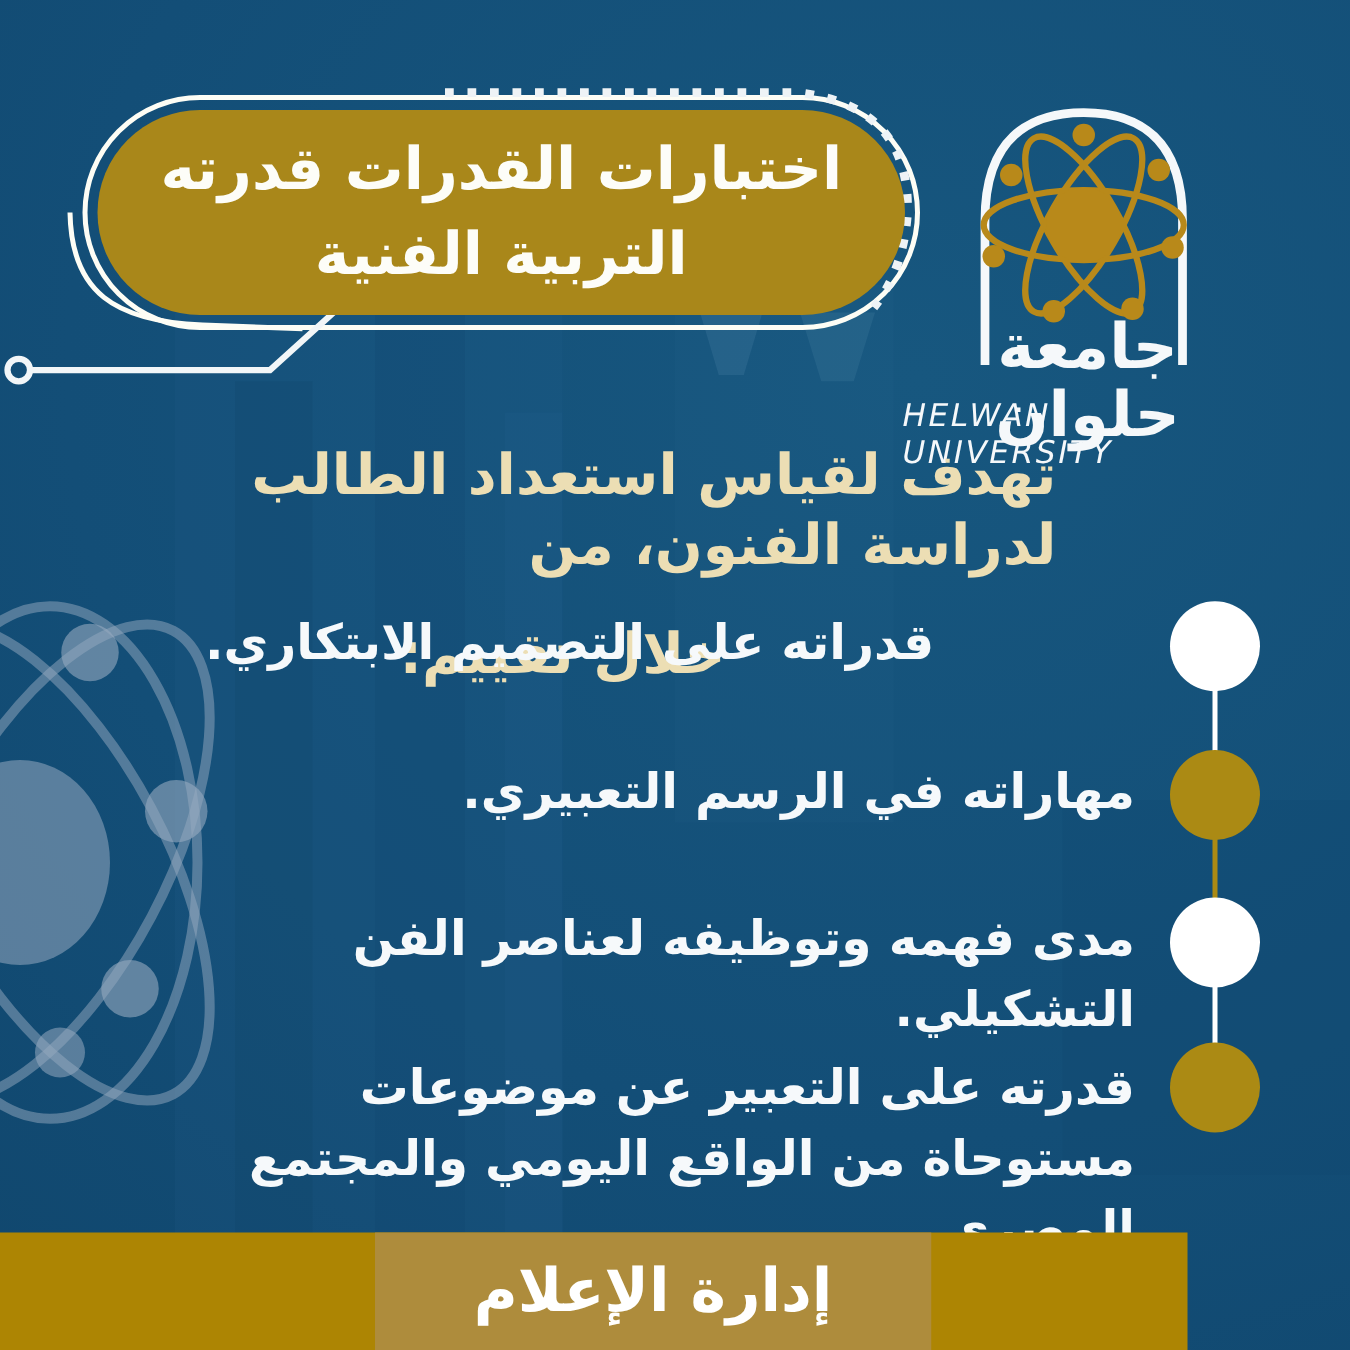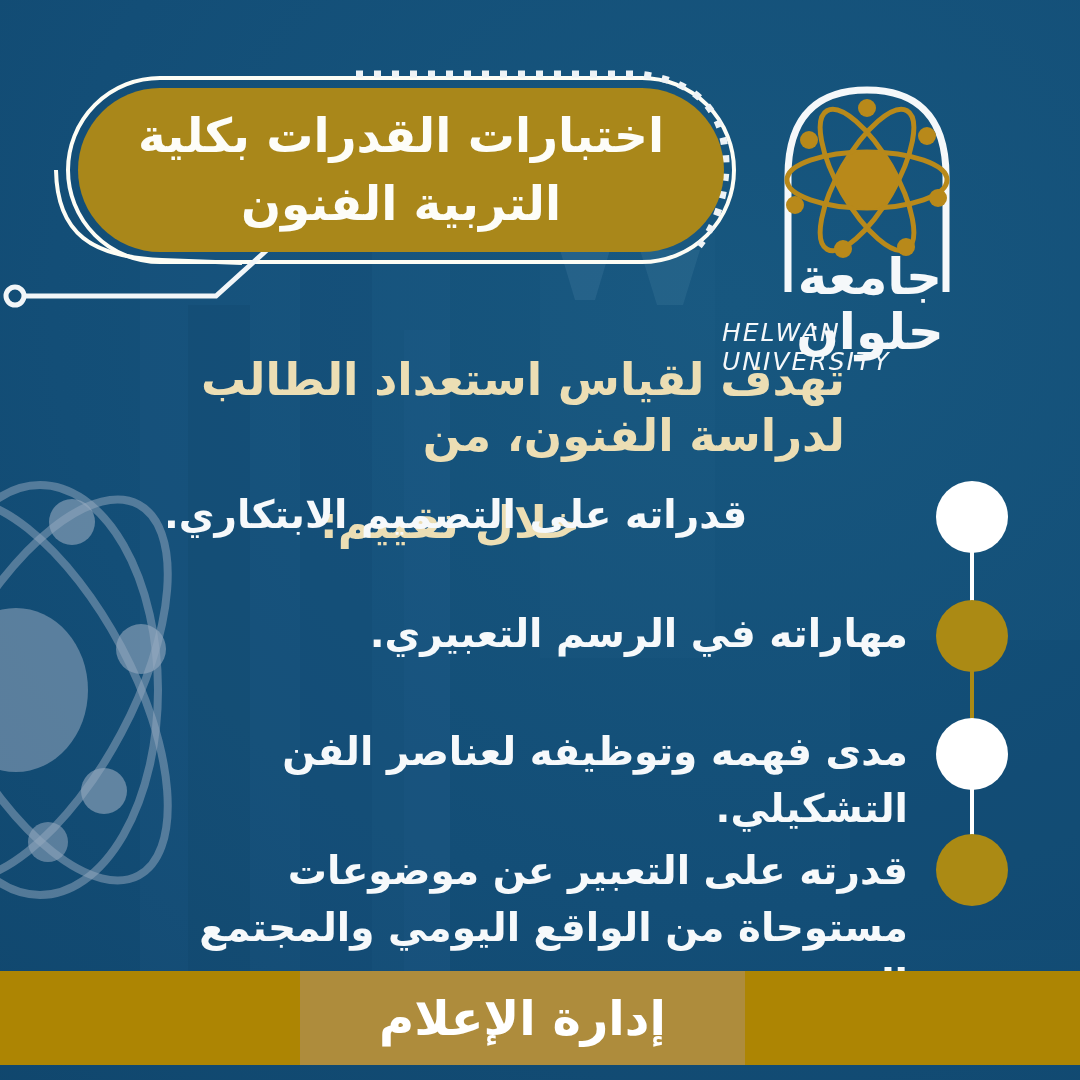--- a/index.html
+++ b/index.html
@@ -66,21 +66,21 @@
 
   .connector { position:absolute; left:970px; width:4px; }
   .connector.white { background:#ffffff; }
   .connector.gold  { background:#ab8a14; }
   .c-1 { top:551px; height:51px; }
   .c-2 { top:670px; height:50px; }
   .c-3 { top:788px; height:48px; }
 
   
   .footer-bar {
-    position:absolute; left:0; bottom:15px; width:1080px; height:94px;
+    position:absolute; left:0; bottom:0; width:950px; height:94px;
     background:#ad8503;
   }
   .footer-panel {
     position:absolute; left:300px; top:0; width:445px; height:94px;
     background:#ae8c3c;
     display:flex; align-items:center; justify-content:center;
   }
   .footer-label {
     color:#ffffff; font-size:48px; font-weight:bold; direction:rtl;
   }
@@ -120,22 +120,22 @@
 
     <g fill="none" stroke="#f2f6f8" stroke-width="5">
       <circle cx="15" cy="296" r="9"></circle>
       <path d="M 24 296 H 216 L 268 249"></path>
     </g>
 
     <path d="M 356 74 H 638 Q 728 84 726 170 Q 723 216 699 246" fill="none" stroke="#eef3f6" stroke-width="7" stroke-dasharray="7 11"></path>
   </svg>
 
   <div class="title-pill">
-    <div class="line">اختبارات القدرات بكلية</div>
-    <div class="line">التربية الفنون</div>
+    <div class="line">اختبارات القدرات قدرته</div>
+    <div class="line">التربية الفنية</div>
   </div>
 
   <svg class="decor" viewBox="0 0 1080 1080" style="pointer-events:none;">
 
     <path d="M 788 292 V 176 C 788 112 822 90 867 90 C 912 90 946 112 946 176 V 292" fill="none" stroke="#f5f8fa" stroke-width="7"></path>
 
     <g stroke="#b8891a" stroke-width="5" fill="none">
       <ellipse cx="867" cy="180" rx="80" ry="28"></ellipse>
       <ellipse cx="867" cy="180" rx="80" ry="28" transform="rotate(60 867 180)"></ellipse>
       <ellipse cx="867" cy="180" rx="80" ry="28" transform="rotate(120 867 180)"></ellipse>

